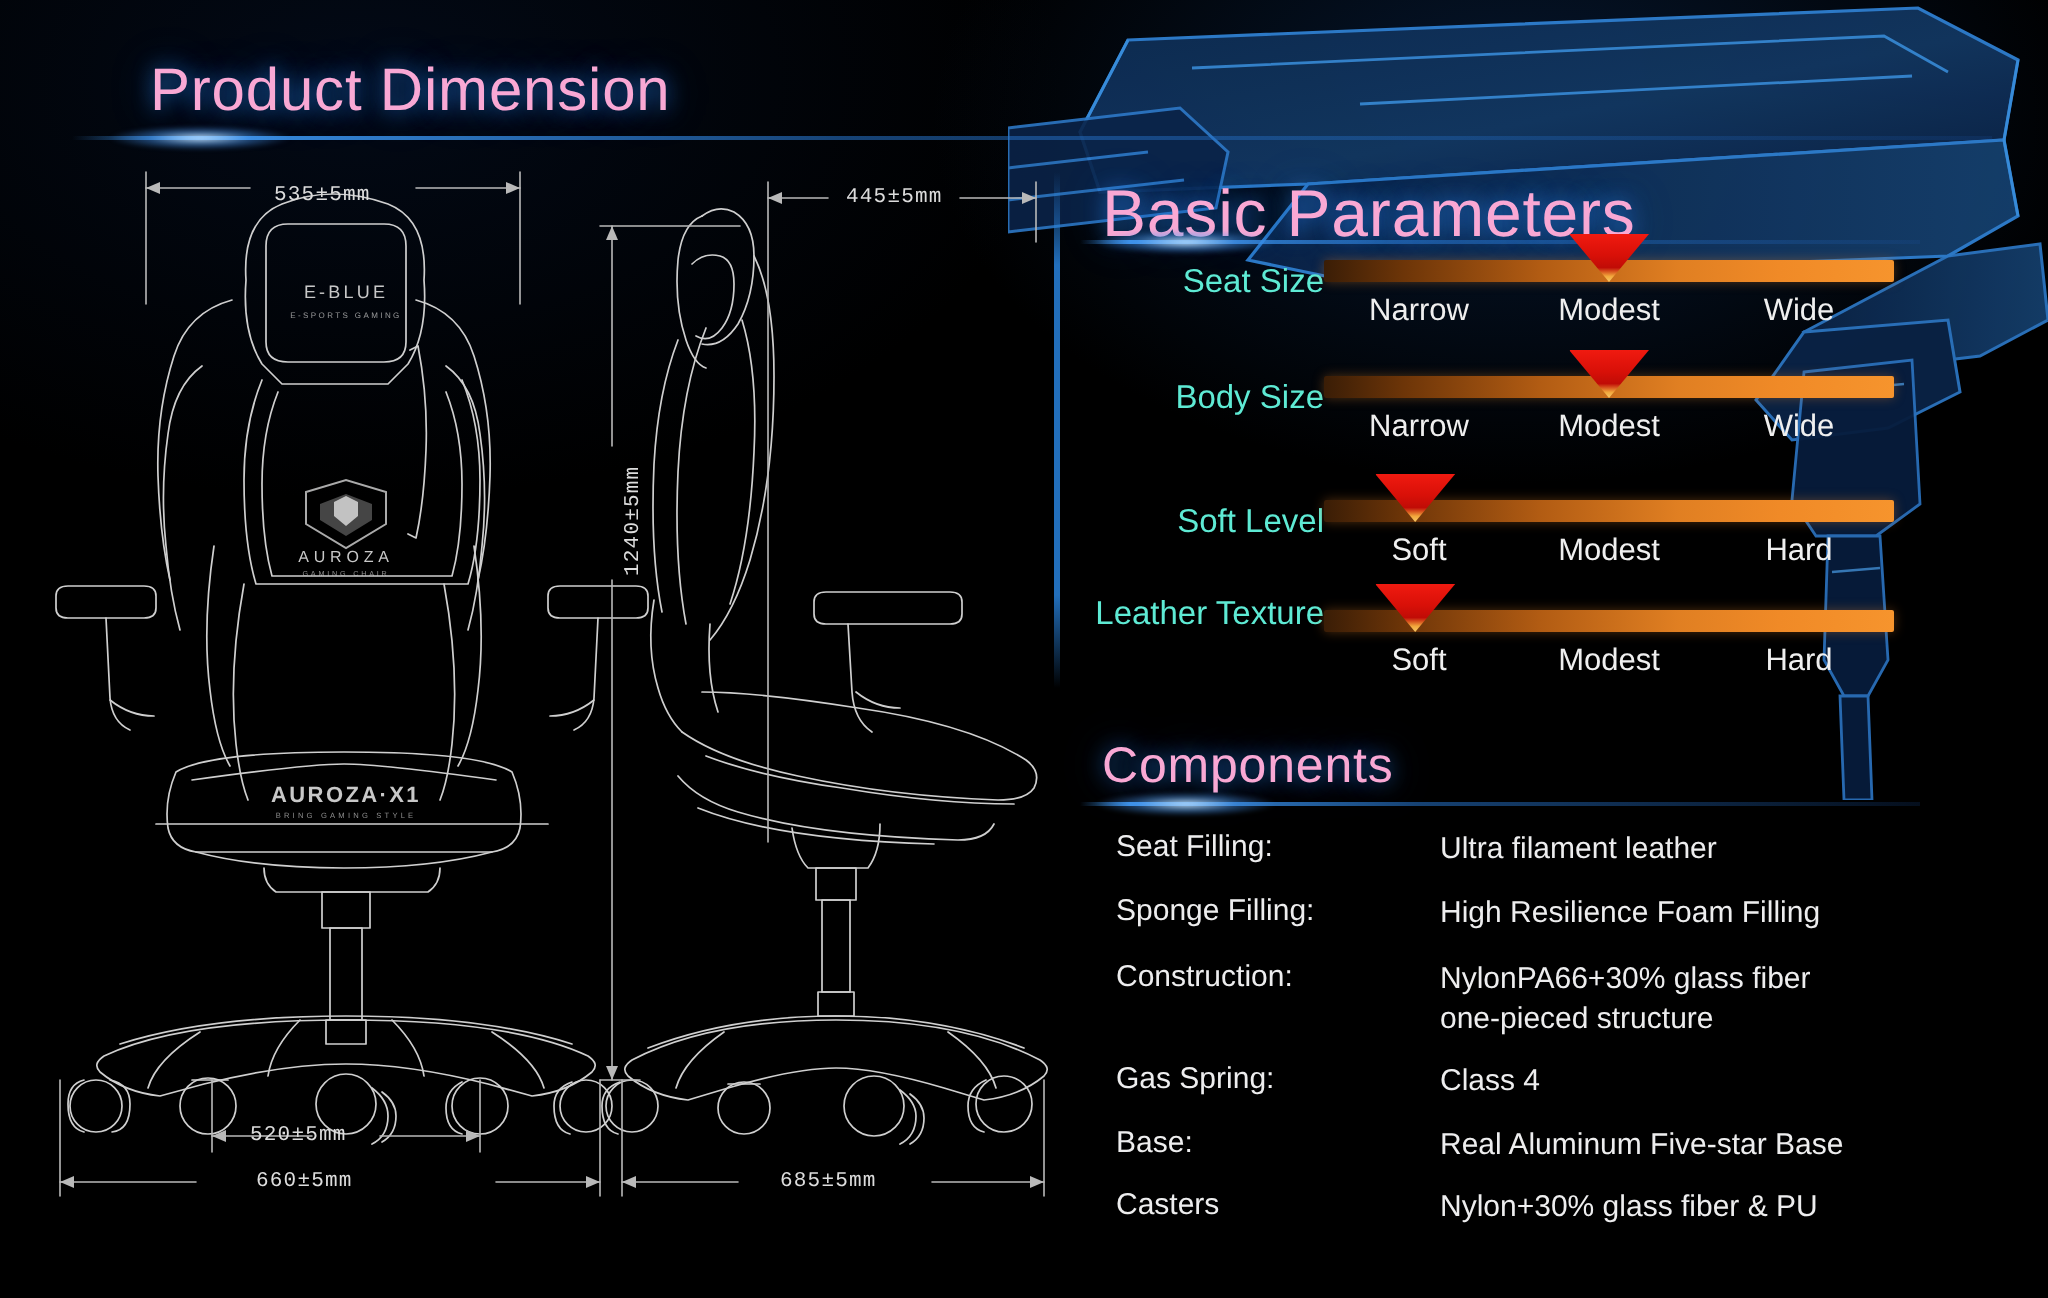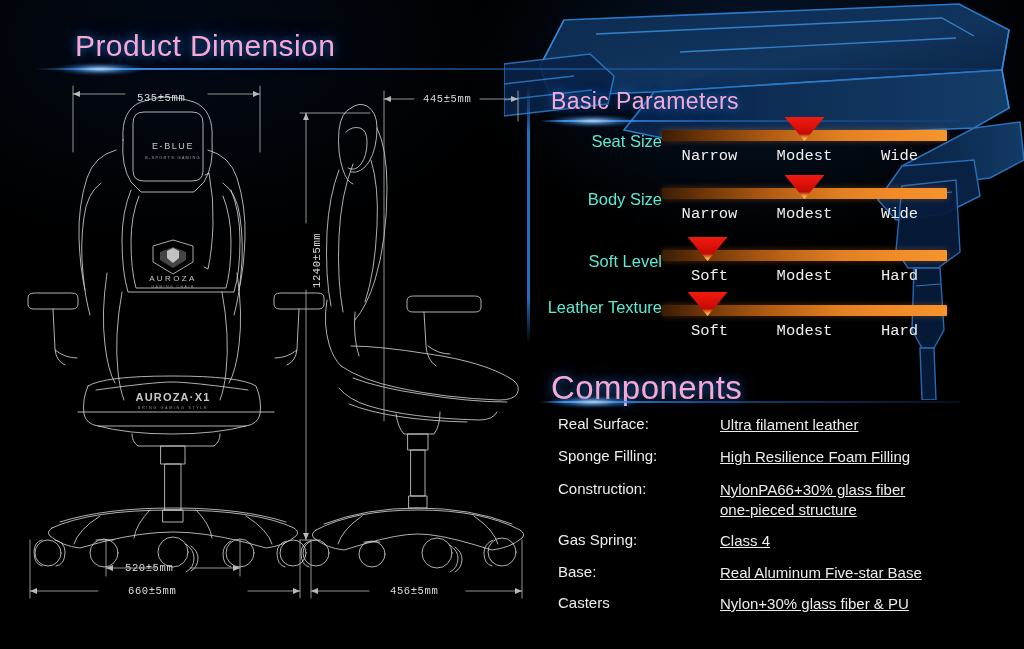--- a/index.html
+++ b/index.html
@@ -24,44 +24,44 @@
       text-shadow:0 0 10px rgba(40,130,230,.75), 0 0 22px rgba(30,100,200,.45); }
   .glow-rule { position:absolute; height:2px; }
   .glow-rule::before { content:""; position:absolute; inset:0;
       background:linear-gradient(90deg, rgba(25,90,180,0) 0%, rgba(60,150,240,.95) 6%, rgba(40,120,210,.55) 40%, rgba(25,80,160,.18) 100%); }
   .glow-rule::after { content:""; position:absolute; left:2%; top:-5px; width:90px; height:12px; border-radius:50%;
       background:radial-gradient(ellipse at center, rgba(190,225,255,.95), rgba(70,150,240,.45) 40%, rgba(20,70,150,0) 72%);
       filter:blur(1px); }
 
   #main-title { left:75px; top:29px; font-size:30px; }
   #main-rule { left:36px; top:68px; width:960px; }
-  #bp-title { left:551px; top:88px; font-size:23px; }
+  #bp-title { left:551px; top:88px; font-size:33px; }
   #bp-rule  { left:540px; top:120px; width:420px; }
-  #comp-title { left:551px; top:369px; font-size:33px; }
+  #comp-title { left:551px; top:369px; font-size:25px; }
   #comp-rule  { left:540px; top:401px; width:420px; }
 
   
   .param-row { position:absolute; left:540px; width:420px; }
   .param-label { position:absolute; right:298px; color:#5eead4; font-size:16.5px;
       text-align:right; line-height:19px; width:180px; }
   .bar { position:absolute; left:122px; width:285px; height:11px; border-radius:1px;
       background:linear-gradient(90deg,#3a1d06 0%, #6d3508 14%, #b25c13 38%, #e07f22 62%, #f08a27 80%, #f6942d 100%);
       box-shadow:0 0 6px rgba(230,130,40,.35); }
   .marker { position:absolute; width:40px; height:24px; margin-left:-20px; }
   .marker i { position:absolute; inset:0; display:block;
       background:linear-gradient(180deg,#f01a10 0%, #d81008 45%, #c00c06 70%, #f2a83c 88%, #f7c968 100%);
       clip-path:polygon(0 0, 100% 0, 50% 100%);
       filter:drop-shadow(0 0 4px rgba(240,40,20,.55)); }
   .scale { position:absolute; left:122px; width:285px; display:flex; }
-  .scale span { flex:1; text-align:center; color:#efefef; font-size:15.5px;font-family:Liberation Mono, monospace; }
+  .scale span { flex:1; text-align:center; color:#efefef; font-size:15.5px; }
 
   
   .comp-row { position:absolute; left:558px; width:430px; color:#ededee; font-size:15px; }
   .comp-key { position:absolute; left:0; }
-  .comp-val { position:absolute; left:162px; line-height:20px;text-decoration:underline; }
+  .comp-val { position:absolute; left:162px; line-height:20px; }
 
   
   .dim { position:absolute; color:#dcdcdc; font-family:"Liberation Mono", monospace;
       font-size:10.5px; letter-spacing:.6px; white-space:nowrap; }
   .dim.vert { transform:rotate(-90deg); transform-origin:0 0; }
 </style>
 </head>
 <body>
 
 <svg class="hud" viewBox="0 0 520 400">
@@ -267,21 +267,21 @@
     <text x="173" y="401" font-family="Liberation Sans, sans-serif" font-size="11" font-weight="bold" letter-spacing="1.2" text-anchor="middle">AUROZA·X1</text>
     <text x="173" y="409" font-family="Liberation Sans, sans-serif" font-size="3.8" letter-spacing="1.6" text-anchor="middle" opacity=".7">BRING GAMING STYLE</text>
   </g>
 </svg>
 
 <div class="dim" style="left:137px; top:92px;">535±5mm</div>
 <div class="dim" style="left:125px; top:562px;text-align:right;">520±5mm</div>
 <div class="dim" style="left:128px; top:585px;">660±5mm</div>
 <div class="dim" style="left:423px; top:93px;">445±5mm</div>
 <div class="dim vert" style="left:311px; top:288px;">1240±5mm</div>
-<div class="dim" style="left:390px; top:585px;">456±5mm</div>
+<div class="dim" style="left:390px; top:585px;">685±5mm</div>
 
 <div class="sec-title" id="bp-title">Basic Parameters</div>
 <div class="glow-rule" id="bp-rule"></div>
 
 <div id="params">
     <div class="param-row" style="top: 130px;">
       <div class="param-label" style="top: 2px;">Seat Size</div>
       <div class="bar"></div>
       <div class="marker" style="left: 264.5px; top: -13px;">
         <i></i>
@@ -328,21 +328,21 @@
         <span>Hard</span>
       </div>
     </div>
   </div>
 
 <div class="sec-title" id="comp-title">Components</div>
 <div class="glow-rule" id="comp-rule"></div>
 
 <div id="components">
     <div class="comp-row" style="top: 415px;">
-      <div class="comp-key">Real Surface:</div>
+      <div class="comp-key">Seat Filling:</div>
       <div class="comp-val">Ultra filament leather</div>
     </div>
     <div class="comp-row" style="top: 447px;">
       <div class="comp-key">Sponge Filling:</div>
       <div class="comp-val">High Resilience Foam Filling</div>
     </div>
     <div class="comp-row" style="top: 480px;">
       <div class="comp-key">Construction:</div>
       <div class="comp-val">NylonPA66+30% glass fiber<br>one-pieced structure</div>
     </div>

